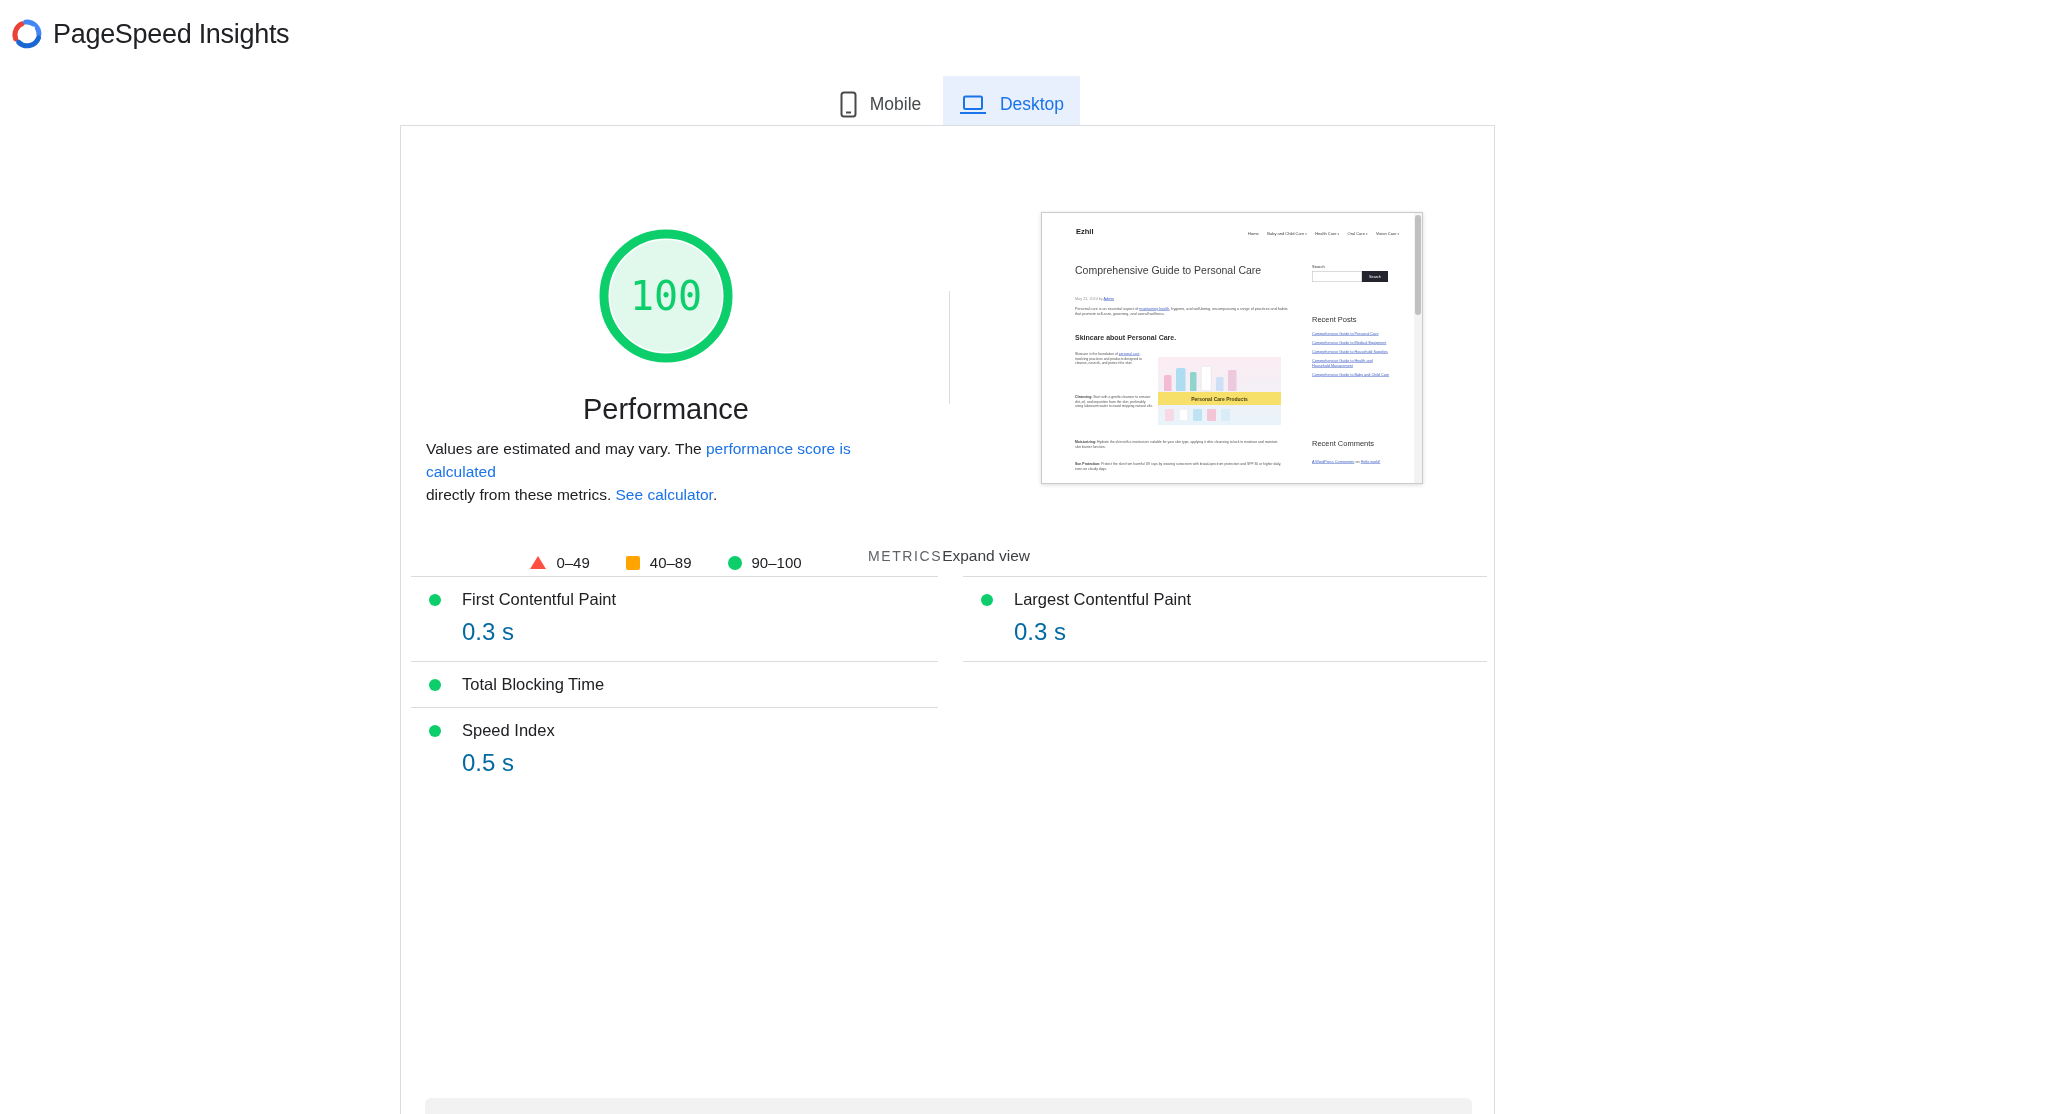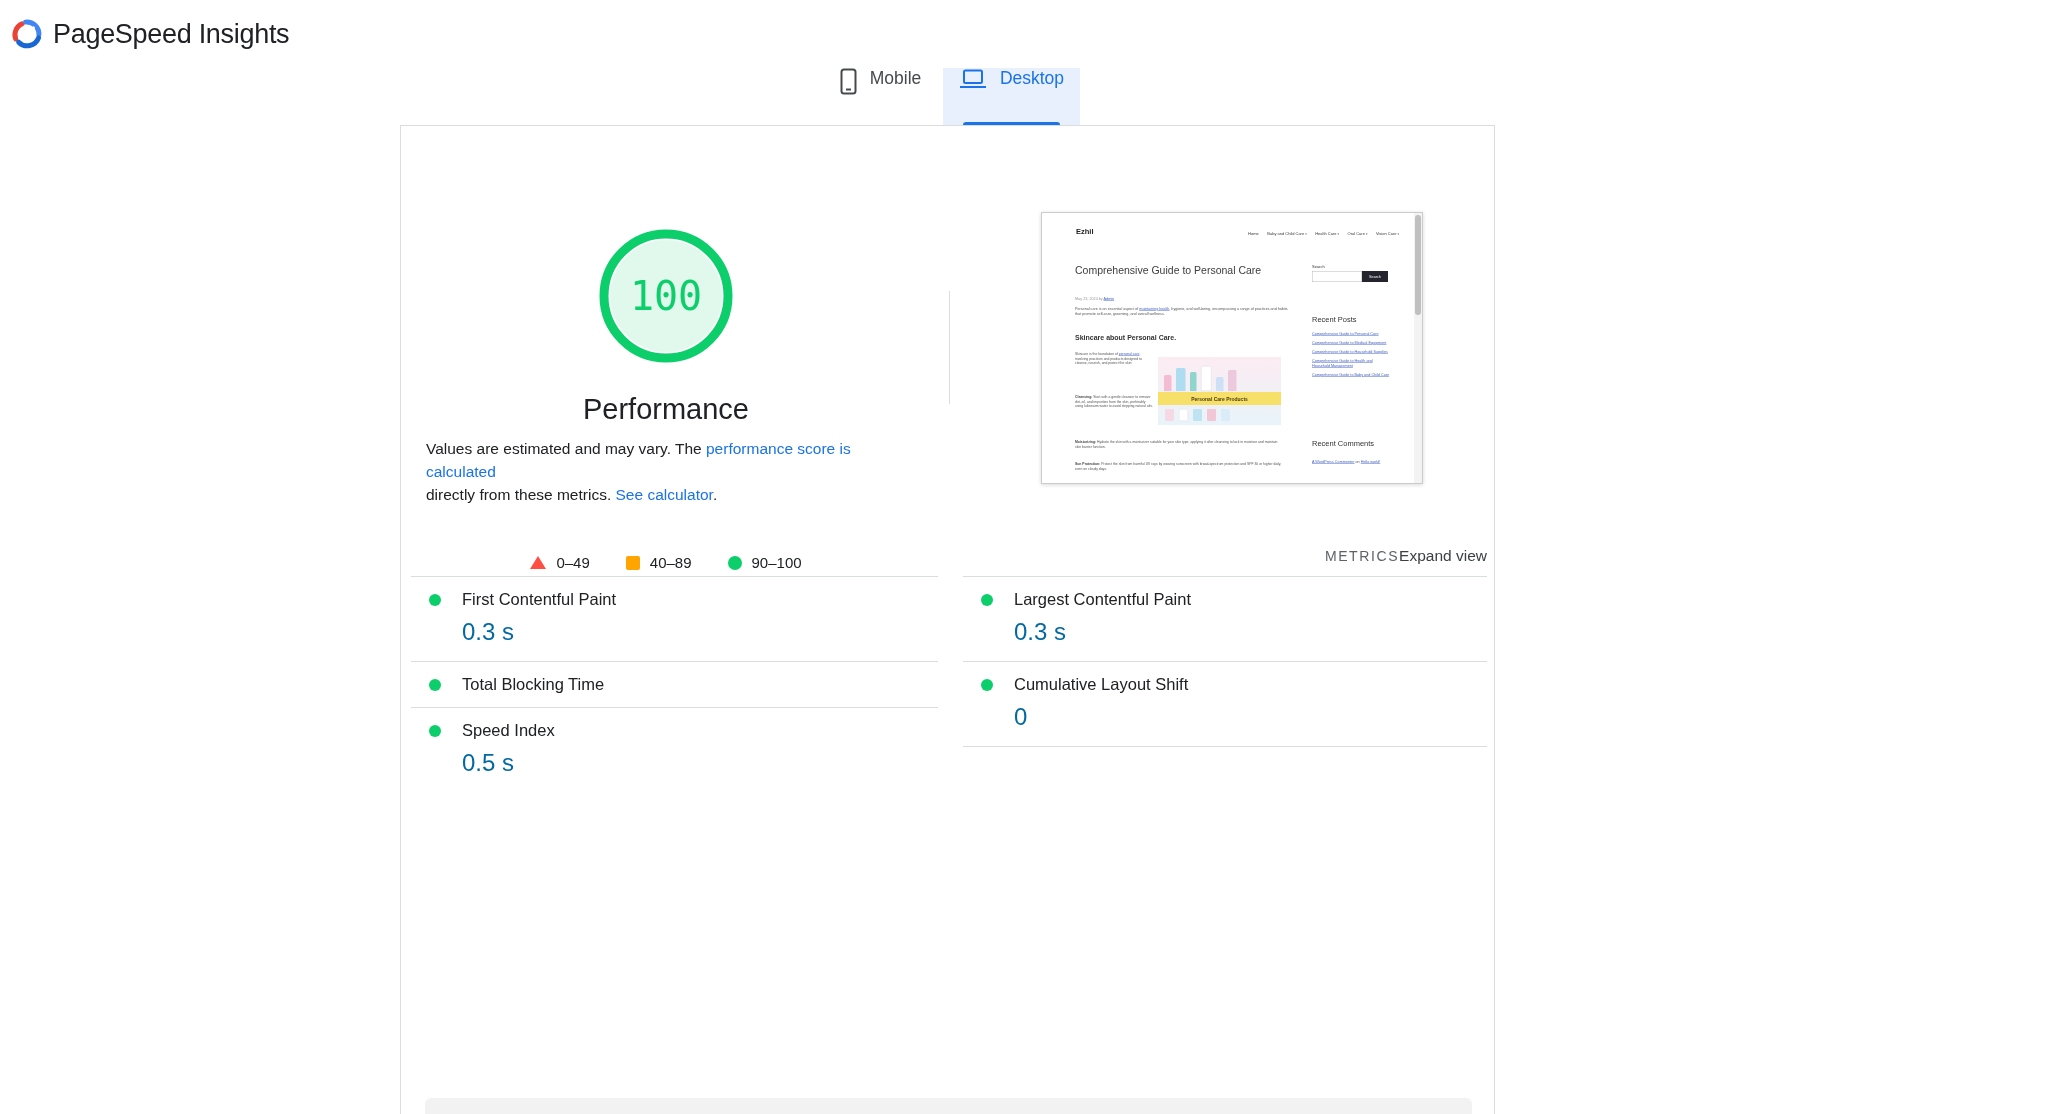--- a/index.html
+++ b/index.html
@@ -7,21 +7,21 @@
               font-family:"Liberation Sans", sans-serif; color:#202124; }
   .page { position:relative; width:1892px; height:1114px; }
 
   
   .app-header { position:absolute; left:0; top:0; width:2059px; height:68px;
                 display:flex; align-items:center; padding-left:10px; gap:9px; }
   .logo-box { width:34px; height:34px; flex:none; cursor:pointer; }
   .app-title { font-size:27px; color:#202124; letter-spacing:-0.3px; }
 
   
-  .tab { position:absolute; top:68px; height:57px; display:flex; align-items:flex-start;
+  .tab { position:absolute; top:76px; height:57px; display:flex; align-items:center;
          justify-content:center; gap:13px; font-size:17.5px; font-weight:500; cursor:pointer; }
   .tab-mobile { left:818px; width:125px; color:#474a4d; }
   .tab-desktop { left:943px; width:137px; color:#1a73e8; background:#e8f0fe; }
   .tab-indicator { position:absolute; left:20px; right:20px; bottom:0; height:3px;
                    background:#1a73e8; border-radius:3px 3px 0 0; }
 
   
   .report-card { position:absolute; left:400px; top:125px; width:1095px; height:989px;
                  background:#fff; border:1px solid #dadce0; border-bottom:none; }
 
@@ -41,21 +41,21 @@
   .legend-item { display:flex; align-items:center; gap:10px;margin-top:48px; }
   .shape-triangle { width:0; height:0; border-left:8px solid transparent; border-right:8px solid transparent;
                     border-bottom:13px solid #ff4e42; }
   .shape-square { width:14px; height:14px; background:#ffa400; border-radius:2px; }
   .shape-circle { width:14px; height:14px; background:#0cce6b; border-radius:50%; }
 
   .divider-v { position:absolute; left:548px; top:165px; width:1px; height:113px; background:#dadce0; }
 
   
   .metrics-head { position:absolute; left:10px; top:421px; width:1076px;
-                  display:flex; justify-content:flex-end; align-items:center; }
+                  display:flex; justify-content:center; align-items:center; }
   .metrics-label { font-size:14px; letter-spacing:1.6px; color:#5f6368; font-weight:500; }
   .expand-view { font-size:15.5px; color:#3c4043; font-weight:500; cursor:pointer; }
 
   .mcol { position:absolute; top:450px; border-top:1px solid #dadce0; }
   .mcol-left { left:10px; width:527px; }
   .mcol-right { left:562px; width:524px; }
   .metric-row { padding:13px 0; border-bottom:1px solid #dadce0; }
   .metric-row.last { border-bottom:none; }
   .metric-name-line { display:flex; align-items:center; gap:21px; padding-left:18px;text-align:right; }
   .metric-dot { width:12px; height:12px; border-radius:50%; background:#0cce6b; flex:none; }
@@ -289,24 +289,17 @@
     </div>
 
     <div class="mcol mcol-right">
       <div class="metric-row">
         <div class="metric-name-line">
           <div class="metric-dot"></div>
           <span class="metric-name">Largest Contentful Paint</span>
         </div>
         <div class="metric-value">0.3 s</div>
       </div>
-      <div class="metric-row">
-        <div class="metric-name-line">
-          <div class="metric-dot"></div>
-          <span class="metric-name">Cumulative Layout Shift</span>
-        </div>
-        <div class="metric-value">0</div>
-      </div>
     </div>
 
     <div class="next-section"></div>
   </div>
 </div>
 
 </body></html>

